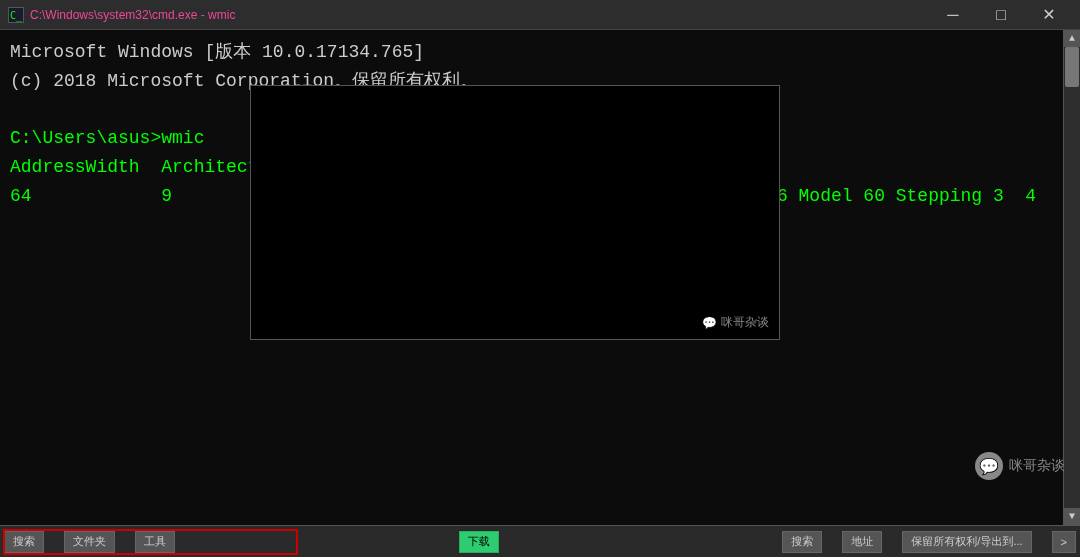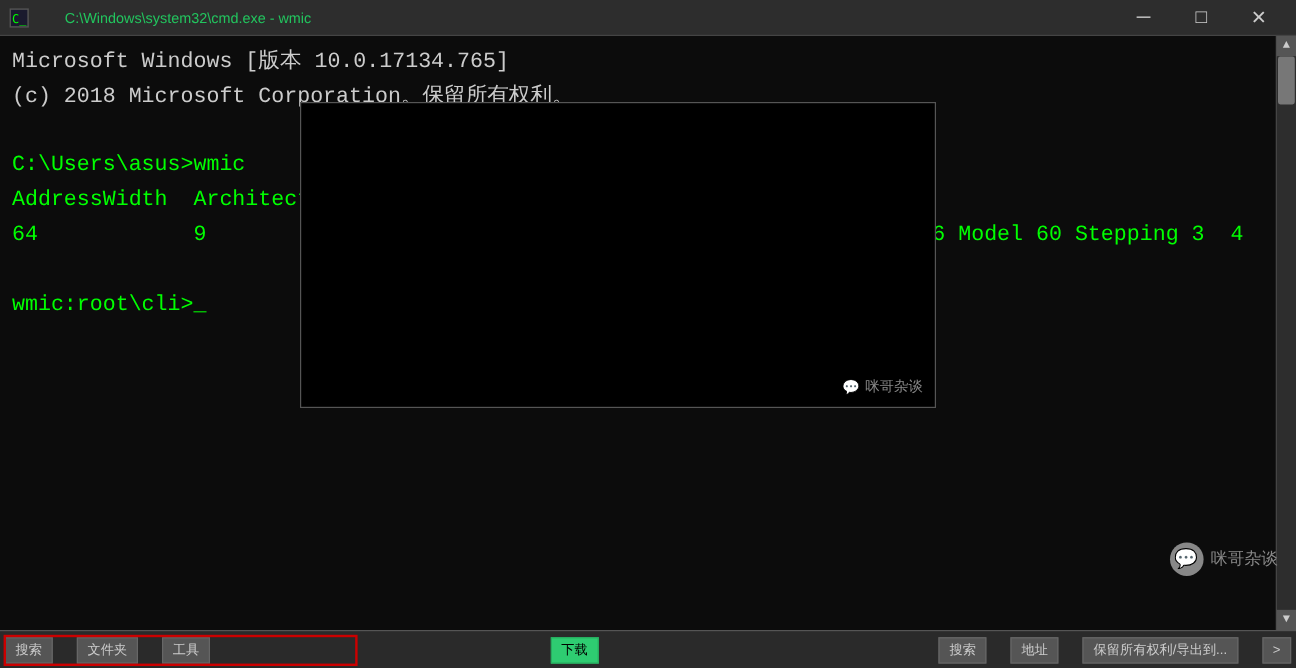--- a/index.html
+++ b/index.html
@@ -45,24 +45,23 @@
       height: 16px;
       background: #555;
       display: flex;
       align-items: center;
       justify-content: center;
       font-size: 10px;
       color: #ccc;
     }
 
     .title-bar-text {
-      color: #22c55e;
+      color: #ec4899;
       font-size: 12px;
       font-family: 'Segoe UI', sans-serif;
-      margin-left: 24px;
     }
 
     .title-bar-controls {
       display: flex;
       align-items: center;
       gap: 2px;
     }
 
     .tb-btn {
       width: 46px;
@@ -265,21 +264,20 @@
   <div class="cmd-area">
 
     <div class="cmd-terminal">
       <div class="cmd-line white">Microsoft Windows [版本 10.0.17134.765]</div>
       <div class="cmd-line white">(c) 2018 Microsoft Corporation。保留所有权利。</div>
       <div class="cmd-line green"> </div>
       <div class="cmd-line green">C:\Users\asus&gt;wmic</div>
       <div class="cmd-line green">AddressWidth  Architecture  AssetTag      Availability  Caption                                    Characteristics  ConfigMana</div>
       <div class="cmd-line green">64            9             Fill By OEM   3             Intel64 Family 6 Model 60 Stepping 3  4</div>
       <div class="cmd-line green"> </div>
-      <div class="cmd-line green">wmic:root\cli&gt;_</div>
     </div>
 
     <div class="scrollbar-right">
       <div class="scroll-arrow">▲</div>
       <div class="scroll-track">
         <div class="scroll-thumb"></div>
       </div>
       <div class="scroll-arrow">▼</div>
     </div>
 

